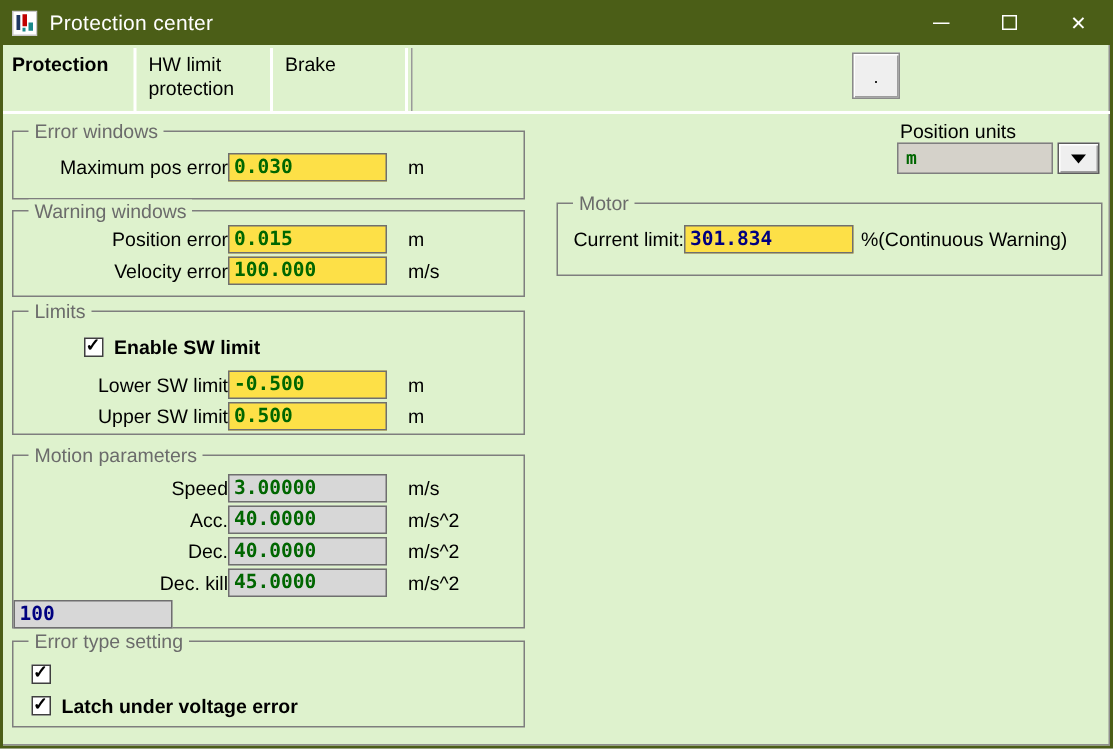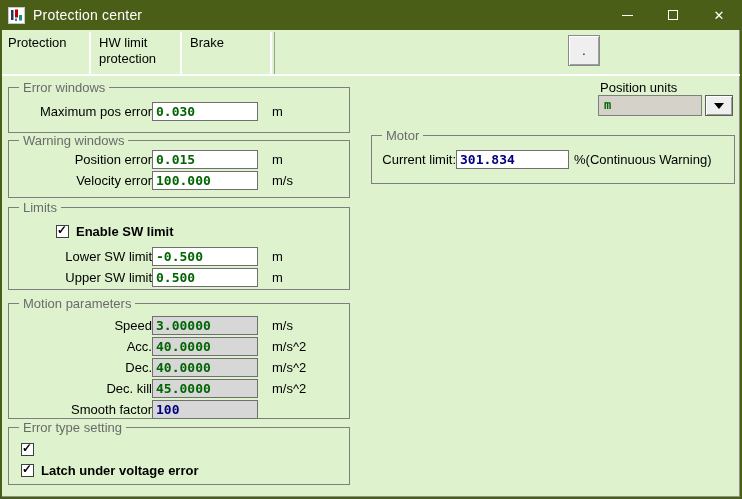--- a/index.html
+++ b/index.html
@@ -28,21 +28,21 @@
     background:#def2cd; border-right:1px solid #8f8f8f; border-bottom:1px solid #8f8f8f;
   }
 
   
   .tabstrip{ position:absolute; left:0; top:0; width:738px; height:46px; border-bottom:2px solid #ffffff; }
   .tab{
     position:absolute; top:2px; height:42px; background:#def2cd;
     font-size:13px; color:#000; padding:3px 6px; line-height:1.2;
     border-right:2px solid #ffffff; cursor:default;
   }
-  .tab.active{ font-weight:normal; }
+  .tab.active{ font-weight:bold; }
   .tab-endline{ position:absolute; top:2px; left:272px; width:1px; height:42px; background:#9a9a9a; }
 
   .dot-button{
     position:absolute; left:566px; top:5px; width:32px; height:31px;
     background:#efefef; border:1px solid #8a8a8a;
     box-shadow:inset 1px 1px 0 #ffffff, inset -1px -1px 0 #9d9d9d;
     font-size:12px; color:#000; display:flex; align-items:center; justify-content:center;
     cursor:default;
   }
 
@@ -50,21 +50,21 @@
   .groupbox{
     position:absolute; border:1px solid #7e7e7e; background:#def2cd;
   }
   .legend{
     position:absolute; top:-8px; left:10px; background:#def2cd;
     padding:0 4px; font-size:13px; color:#6b6b6b; line-height:15px; white-space:nowrap;
   }
   .row{ display:flex; align-items:center; height:21px; }
   .lbl{ width:143px; text-align:right; padding-right:0; font-size:13px; color:#000; white-space:nowrap; }
   .inp{
-    width:106px; height:19px; border:1px solid #6f6f6f; background:#ffffff;
+    width:106px; height:19px; border:1px solid #6f6f6f; background:#fde047;
     font-family:"DejaVu Sans Mono", monospace; font-weight:bold; font-size:13px;
     color:#006600; padding:0 2px 0 3px; outline:none;
   }
   .inp.navy{ color:#000080; }
   .inp.disabled{ background:#d7d7d7; }
   .unit{ margin-left:14px; font-size:13px; color:#000; white-space:nowrap; }
 
   
   .cbrow{ display:flex; align-items:center; height:20px; }
   .checkbox{
@@ -200,21 +200,20 @@
         <span class="lbl">Dec.</span>
         <input class="inp disabled" value="40.0000" style="">
         <span class="unit">m/s^2</span>
       </div>
       <div class="row">
         <span class="lbl">Dec. kill</span>
         <input class="inp disabled" value="45.0000" style="">
         <span class="unit">m/s^2</span>
       </div>
       <div class="row">
-        <span class="lbl">Smooth factor</span>
         <input class="inp disabled navy" value="100" style="">
       </div>
     </div>
 
     <div class="groupbox" style="left:6px; top:397px; width:342px; height:58px;">
       <span class="legend">Error type setting</span>
       <div class="cbrow" style="margin:11px 0 1px 12px;">
         <span class="checkbox">
             <span class="check">✓</span>
           </span>

